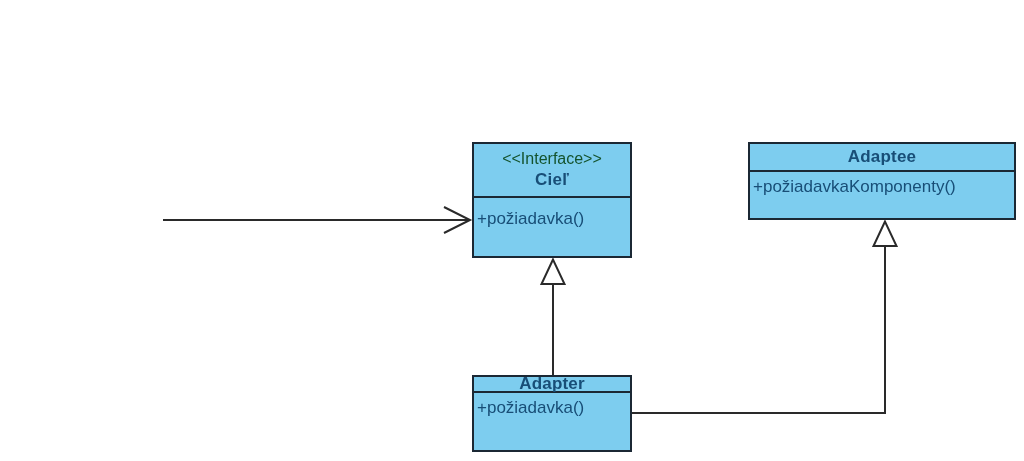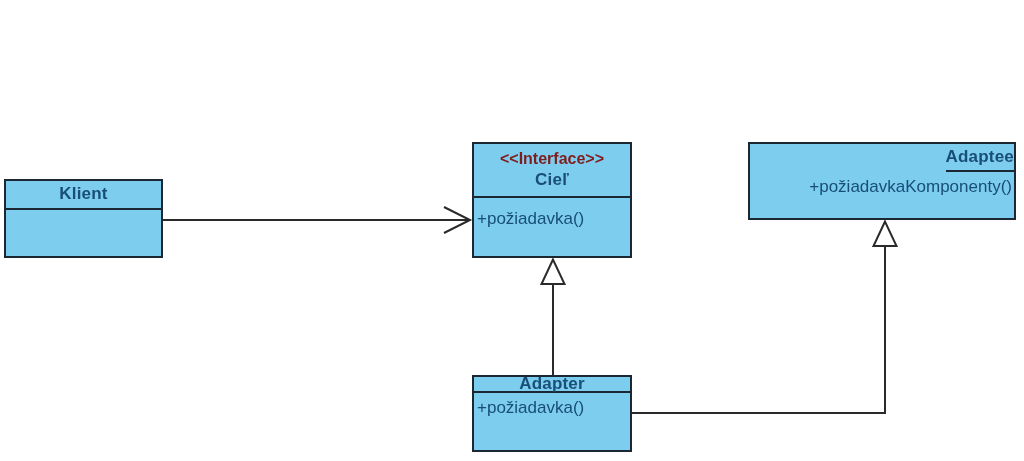--- a/index.html
+++ b/index.html
@@ -42,42 +42,42 @@
     text-align: center;
     line-height: 1.35;
   }
   .class-name {
     font-weight: bold;
     font-size: 17px;
     color: #184e77;
     letter-spacing: 0.2px;
   }
   .class-stereotype {
-    font-weight: bold;
+    font-weight: normal;
     font-size: 16px;
-    color: #7f1d1d;
+    color: #14532d;
   }
   .uml-body {
     flex: 1;
     box-sizing: border-box;
     padding: 5px 2px 12px 3px;
     text-align: left;
   }
   .uml-method {
     font-size: 17px;
     color: #184e77;
     white-space: nowrap;
   }
   
   #box-klient   { left: 4px;   top: 179px; width: 159px; height: 79px; }
   #box-klient .uml-header { height: 29px; }
   #box-ciel     { left: 472px; top: 142px; width: 160px; height: 116px; }
   #box-ciel .uml-header   { height: 54px; }
   #box-ciel .uml-body     { padding-top: 11px; }
-  #box-adaptee  { left: 748px; top: 142px; width: 268px; height: 78px; align-items: flex-end; }
+  #box-adaptee  { left: 748px; top: 142px; width: 268px; height: 78px; }
   #box-adaptee .uml-header { height: 28px; }
   #box-adapter  { left: 472px; top: 375px; width: 160px; height: 77px; }
   #box-adapter .uml-header { height: 16px; }
 </style>
 </head>
 <body>
 
 <div class="canvas">
 
   <svg class="connectors" viewBox="0 0 1024 461" xmlns="http://www.w3.org/2000/svg">
@@ -91,26 +91,20 @@
       <line x1="553" y1="375" x2="553" y2="284" stroke="#2a2a2a" stroke-width="2"></line>
       <polygon points="553,259.5 541.5,284 564.5,284" fill="#ffffff" stroke="#2a2a2a" stroke-width="2"></polygon>
     </g>
 
     <g>
       <polyline points="632,413 885,413 885,246" fill="none" stroke="#2a2a2a" stroke-width="2"></polyline>
       <polygon points="885,221.5 873.5,246 896.5,246" fill="#ffffff" stroke="#2a2a2a" stroke-width="2"></polygon>
     </g>
   </svg>
 
-  <div class="uml-class" id="box-klient">
-    <div class="uml-header">
-      <span class="class-name">Klient</span>
-    </div>
-    <div class="uml-body"></div>
-  </div>
 
   <div class="uml-class" id="box-ciel">
     <div class="uml-header">
       <span class="class-stereotype">&lt;&lt;Interface&gt;&gt;</span>
       <span class="class-name">Cieľ</span>
     </div>
     <div class="uml-body">
       <div class="uml-method">+požiadavka()</div>
     </div>
   </div>

